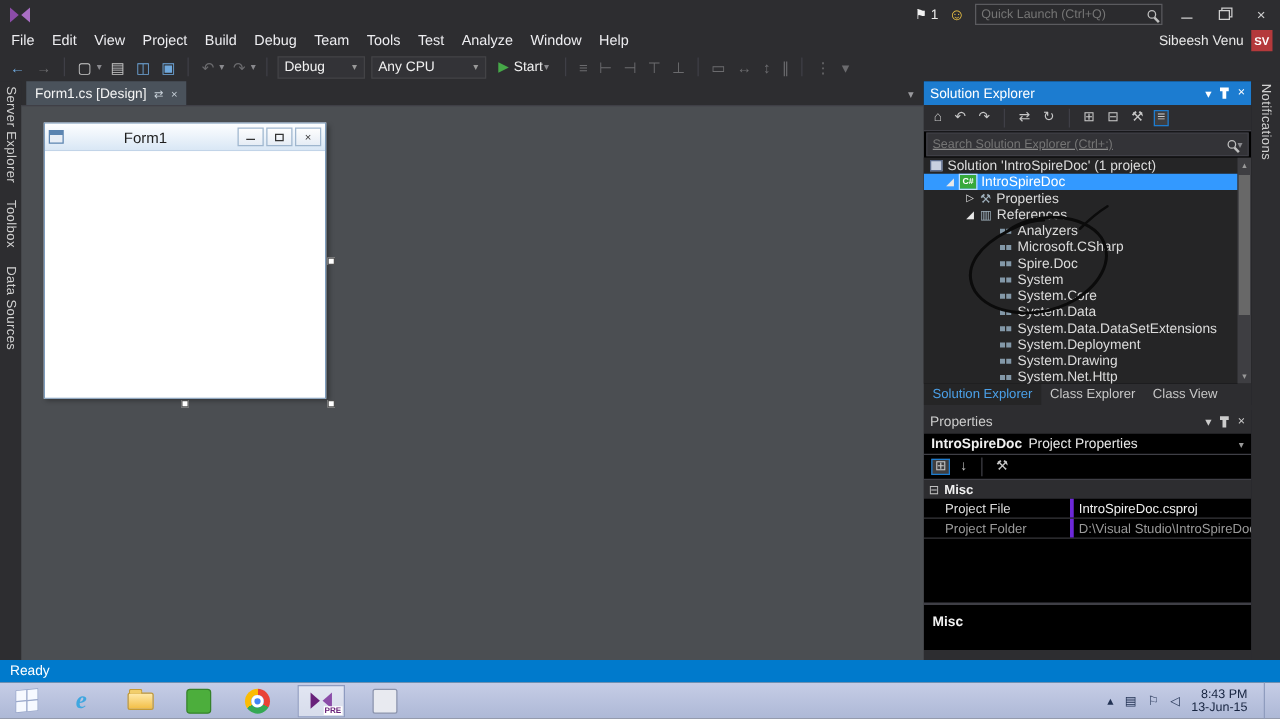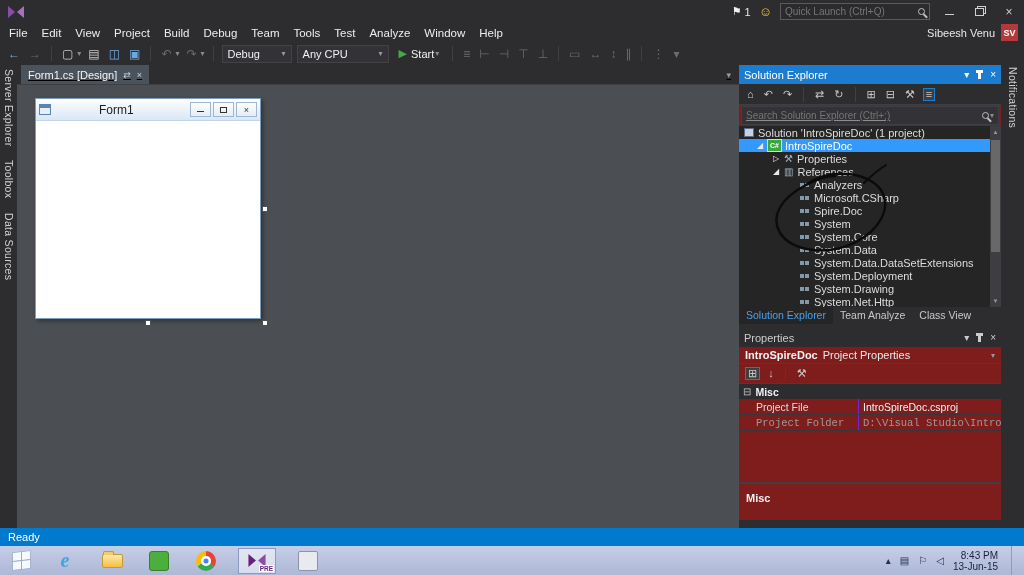--- a/index.html
+++ b/index.html
@@ -45,21 +45,21 @@
   .startbtn .tri { color:#46A848; font-size:11px; }
   .startbtn .lbl { color:#F1F1F1; font-size:11px; }
 
   
   .main { flex:1; display:flex; min-height:0; }
   .lstrip { width:17px; background:#2D2D30; display:flex; flex-direction:column; align-items:center; gap:14px; padding-top:4px; flex:0 0 auto; }
   .vtab { writing-mode:vertical-rl; color:#D0D0D0; font-size:10.5px; letter-spacing:.3px; white-space:nowrap; cursor:default; }
   .rstrip { width:23px; background:#2D2D30; display:flex; flex-direction:column; align-items:center; padding-top:2px; flex:0 0 auto; }
 
   .doccol { flex:1; display:flex; flex-direction:column; min-width:0; }
-  .tabstrip { height:19px; display:flex; align-items:flex-end; padding-left:4px;text-decoration:underline; }
+  .tabstrip { height:19px; display:flex; align-items:flex-end; padding-left:4px; }
   .doctab { background:#4A525B; color:#F4F4F4; font-size:11px; height:19px; display:flex; align-items:center; gap:6px; padding:0 7px; }
   .doctab .ticny { font-size:9px; color:#C9D2DA; }
   .tabstrip .strip-end { margin-left:auto; color:#9A9A9E; font-size:9px; padding:0 8px 4px 0; }
   .surface { flex:1; background:#4B4E52; position:relative; border-top:1px solid #3F3F46; }
 
   
   .formwin { position:absolute; left:18px; top:13px; width:226px; height:221px; border:1px solid #7E9CBC; background:#fff; box-shadow:2px 2px 4px rgba(0,0,0,.35); }
   .formbar { height:22px; background:linear-gradient(#FDFEFF,#D9E7F5); display:flex; align-items:center; padding:0 3px; border-bottom:1px solid #C2D4E8; }
   .formicon { width:12px; height:11px; background:#E8EEF6; border:1px solid #5B84B0; border-top:4px solid #5B84B0; margin-right:48px; }
   .formtitle { font-size:12px; color:#1E1E1E; }
@@ -68,21 +68,21 @@
   .fbtn .mini { width:7px; height:1px; background:#333; margin-top:4px; }
   .fbtn .maxi { width:7px; height:6px; border:1px solid #333; }
   .formclient { position:absolute; inset:22px 0 0 0; background:#FFFFFF; }
   .handle { position:absolute; width:6px; height:6px; background:#fff; border:1px solid #4F4F4F; }
   .h-r { right:-8px; top:50%; margin-top:-3px; }
   .h-b { bottom:-8px; left:50%; margin-left:-3px; }
   .h-br { right:-8px; bottom:-8px; }
 
   
   .rpanel { width:262px; flex:0 0 auto; display:flex; flex-direction:column; background:#2D2D30; padding-bottom:8px; }
-  .toolwin { background:#7f1d1d; display:flex; flex-direction:column; }
+  .toolwin { background:#000000; display:flex; flex-direction:column; }
   .se { height:259px; flex:0 0 auto; }
   .panelgap { height:4px; background:#2D2D30; flex:0 0 auto; }
   .props { flex:1; min-height:0; }
 
   .twhead { height:19px; display:flex; align-items:center; padding:0 5px; font-size:11px; flex:0 0 auto; }
   .twhead.focus { background:#1C7CD0; color:#FFFFFF; }
   .twhead.blur { background:#2D2D30; color:#CCCCCC; }
   .twhead .sp { margin-left:auto; display:flex; align-items:center; gap:7px; font-size:10px; }
   .pinicon { width:3px; height:8px; position:relative; background:currentColor; display:inline-block; margin:0 2px; }
   .pinicon::before { content:""; position:absolute; left:-2px; top:-1px; width:7px; height:3px; background:currentColor; }
@@ -120,23 +120,23 @@
   .objrow { height:17px; display:flex; align-items:center; gap:5px; padding:0 6px; font-size:11px; color:#E8E8E8; border-bottom:1px solid #3F3F46; flex:0 0 auto; }
   .objname { font-weight:bold; color:#F1F1F1; }
   .objrow .carr { margin-left:auto; font-size:8px; color:#999; }
   .proptools { height:20px; display:flex; align-items:center; gap:6px; padding:0 6px; border-bottom:1px solid #3F3F46; flex:0 0 auto; }
   .proptools .ticn { font-size:11px; }
   .proptools .pressed { background:#3E3E40; border:1px solid #1C7CD0; padding:0 2px; }
   .pgrid { flex:0 0 auto; }
   .pgsection { height:15px; display:flex; align-items:center; gap:4px; background:#2D2D30; color:#F1F1F1; font-size:10.5px; font-weight:bold; padding:0 4px; }
   .pgsection .box { font-size:10px; color:#C0C0C0; font-weight:normal; }
   .pgrow { height:16px; display:flex; border-bottom:1px solid #37373B; font-size:10.5px; }
-  .pgkey { width:120px; flex:0 0 auto; border-right:1px solid #6d28d9; padding:2px 2px 0 17px; color:#DCDCDC; overflow:hidden; white-space:nowrap; }
+  .pgkey { width:120px; flex:0 0 auto; border-right:3px solid #6d28d9; padding:2px 2px 0 17px; color:#DCDCDC; overflow:hidden; white-space:nowrap; }
   .pgval { flex:1; padding:2px 4px 0; color:#F1F1F1; overflow:hidden; white-space:nowrap; }
-  .pgrow.dim .pgkey, .pgrow.dim .pgval { color:#9A9A9A;font-family:Liberation Mono, monospace; }
+  .pgrow.dim .pgkey, .pgrow.dim .pgval { color:#9A9A9A; }
   .propspacer { flex:1; }
   .propdesc { flex:0 0 auto; border-top:2px solid #3F3F46; padding:4px 7px 14px; }
   .propdesc .dt { font-size:11px; font-weight:bold; color:#F1F1F1; }
 
   
   .statusbar { height:18px; background:#007ACC; color:#FFFFFF; font-size:11px; display:flex; align-items:center; padding:0 8px; flex:0 0 auto; }
   .taskbar { height:29px; background:linear-gradient(#C6CDE6,#ADB8D6); display:flex; align-items:center; padding:0 2px 0 0; flex:0 0 auto; }
   .startzone { width:42px; display:flex; justify-content:center; }
   .winlogo { display:grid; grid-template-columns:8px 8px; grid-template-rows:8px 8px; gap:1px; transform:skewY(-6deg); }
   .winlogo span { background:#F6F9FF; box-shadow:0 0 0 .5px #93A2C6; }
@@ -396,21 +396,21 @@
             </div>
           </div>
           <div class="scroll">
             <span class="sarr up">▴</span>
             <span class="thumb"></span>
             <span class="sarr dn">▾</span>
           </div>
         </div>
         <div class="setabs">
           <span class="setab active">Solution Explorer</span>
-          <span class="setab">Team Analyze</span>
+          <span class="setab">Class Explorer</span>
           <span class="setab">Class View</span>
         </div>
       </div>
 
       <div class="panelgap"></div>
 
       <div class="toolwin props">
         <div class="twhead blur">
           <span>Properties</span>
           <span class="sp">

